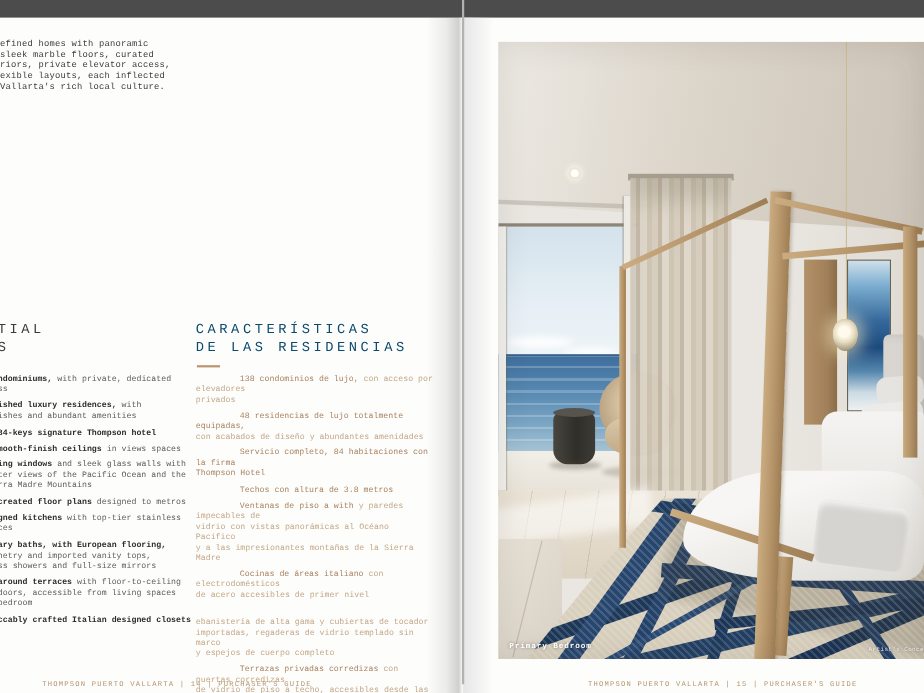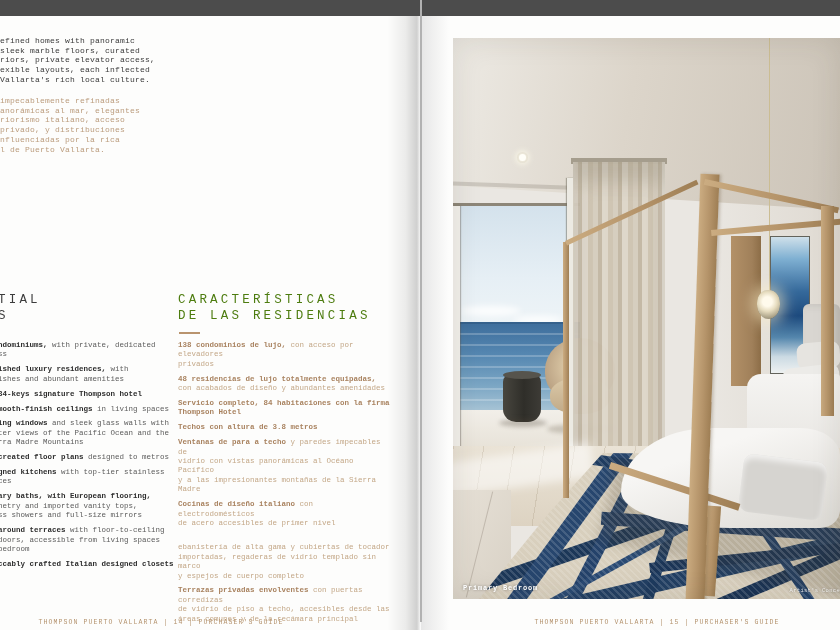--- a/index.html
+++ b/index.html
@@ -19,29 +19,29 @@
       background:linear-gradient(90deg, #e6e6e6 0%, rgba(255,255,255,0) 100%); }
 
   
   .intro { position:absolute; white-space:pre-line; letter-spacing:.2px; }
   .intro.en { left:0; top:20px; width:210px; font-size:8px; line-height:9.7px; color:#3a3a3a; }
   .intro.es { left:0; top:80px; width:210px; font-size:8px; line-height:9.7px; color:#bb9c7d; }
 
   .feat-head { position:absolute; top:276px; white-space:pre-line;
       font-size:12.5px; line-height:16px; letter-spacing:3.2px; }
   .feat-head.en { left:-2px; color:#3c3c3c; }
-  .feat-head.es { left:178px; color:#4d7c0f; }
+  .feat-head.es { left:178px; color:#0c4a6e; }
   .head-rule { position:absolute; left:179px; top:316px; width:21px; height:2px; background:#b9946e; }
 
   .feat-list { position:absolute; top:325px; font-size:7.5px; line-height:9.4px; }
   .feat-list.en { left:-2px; width:182px; color:#5c5c5c; }
   .feat-list.es { left:178px; width:216px; color:#c3a787; }
   .feat { white-space:pre-line; margin:0 0 5.5px 0; }
   .feat-list.en .feat b { color:#2d2d2d; font-weight:bold; }
-  .feat-list.es .feat b { color:#a98360; font-weight:bold; }
+  .feat-list.es .feat b { color:#a98360; font-weight:normal;margin-left:40px; }
 
   .footer { position:absolute; top:603px; font-size:6.5px; letter-spacing:1.1px; color:#b5946f; text-align:center; }
   .footer.left  { left:0;  width:322px; }
   .footer.right { left:66px; width:340px; }
 
   
   .photo { position:absolute; left:32px; top:22px; width:387px; height:561px; overflow:hidden; background:#eae7e2; }
   .photo * { position:absolute; }
 
   .wall-right { left:250px; top:120px; width:137px; height:320px;
@@ -154,40 +154,34 @@
 
 <div class="canvas">
   <div class="spread">
 
     <div class="page page-left">
       <div class="intro en">efined homes with panoramic
 sleek marble floors, curated
 riors, private elevator access,
 exible layouts, each inflected
 Vallarta's rich local culture.</div>
-      <div class="intro es">impecablemente refinadas
-anorámicas al mar, elegantes
-riorismo italiano, acceso
-privado, y distribuciones
-nfluenciadas por la rica
-l de Puerto Vallarta.</div>
 
       <div class="feat-head en">TIAL
 S</div>
       <div class="feat-head es">CARACTERÍSTICAS
 DE LAS RESIDENCIAS</div>
       <div class="head-rule"></div>
 
       <div class="feat-list en">
           <p class="feat"><b>ndominiums,</b><span> with private, dedicated
 ss</span></p>
           <p class="feat"><b>ished luxury residences,</b><span> with
 ishes and abundant amenities</span></p>
           <p class="feat"><b>84-keys signature Thompson hotel</b><span></span></p>
-          <p class="feat"><b>mooth-finish ceilings</b><span> in living spaces</span></p>
+          <p class="feat"><b>mooth-finish ceilings</b><span> in views spaces</span></p>
           <p class="feat"><b>ing windows</b><span> and sleek glass walls with
 ter views of the Pacific Ocean and the
 rra Madre Mountains</span></p>
           <p class="feat"><b>created floor plans</b><span> designed to metros</span></p>
           <p class="feat"><b>gned kitchens</b><span> with top-tier stainless
 ces</span></p>
           <p class="feat"><b>ary baths, with European flooring,</b><span>
 netry and imported vanity tops,
 ss showers and full-size mirrors</span></p>
           <p class="feat"><b>around terraces</b><span> with floor-to-ceiling
@@ -196,30 +190,30 @@
           <p class="feat"><b>ccably crafted Italian designed closets</b><span></span></p>
         </div>
       <div class="feat-list es">
           <p class="feat"><b>138 condominios de lujo,</b><span> con acceso por elevadores
 privados</span></p>
           <p class="feat"><b>48 residencias de lujo totalmente equipadas,</b><span>
 con acabados de diseño y abundantes amenidades</span></p>
           <p class="feat"><b>Servicio completo, 84 habitaciones con la firma
 Thompson Hotel</b><span></span></p>
           <p class="feat"><b>Techos con altura de 3.8 metros</b><span></span></p>
-          <p class="feat"><b>Ventanas de para a techo</b><span> y paredes impecables de
+          <p class="feat"><b>Ventanas de piso a with</b><span> y paredes impecables de
 vidrio con vistas panorámicas al Océano Pacífico
 y a las impresionantes montañas de la Sierra Madre</span></p>
-          <p class="feat"><b>Cocinas de diseño italiano</b><span> con electrodomésticos
+          <p class="feat"><b>Cocinas de áreas italiano</b><span> con electrodomésticos
 de acero accesibles de primer nivel</span></p>
           <p class="feat"><span>
 ebanistería de alta gama y cubiertas de tocador
 importadas, regaderas de vidrio templado sin marco
 y espejos de cuerpo completo</span></p>
-          <p class="feat"><b>Terrazas privadas envolventes</b><span> con puertas corredizas
+          <p class="feat"><b>Terrazas privadas corredizas</b><span> con puertas corredizas
 de vidrio de piso a techo, accesibles desde las
 áreas comunes y de la recámara principal</span></p>
         </div>
 
       <div class="footer left">THOMPSON PUERTO VALLARTA  |  14  |  PURCHASER'S GUIDE</div>
       <div class="spine-shadow-l"></div>
     </div>
 
     <div class="page page-right">
       <div class="spine-shadow-r"></div>

